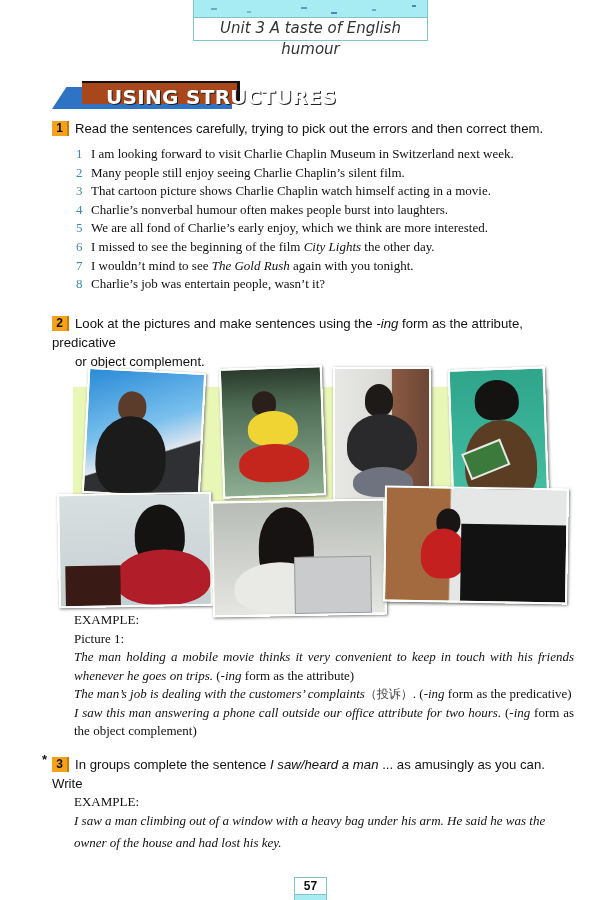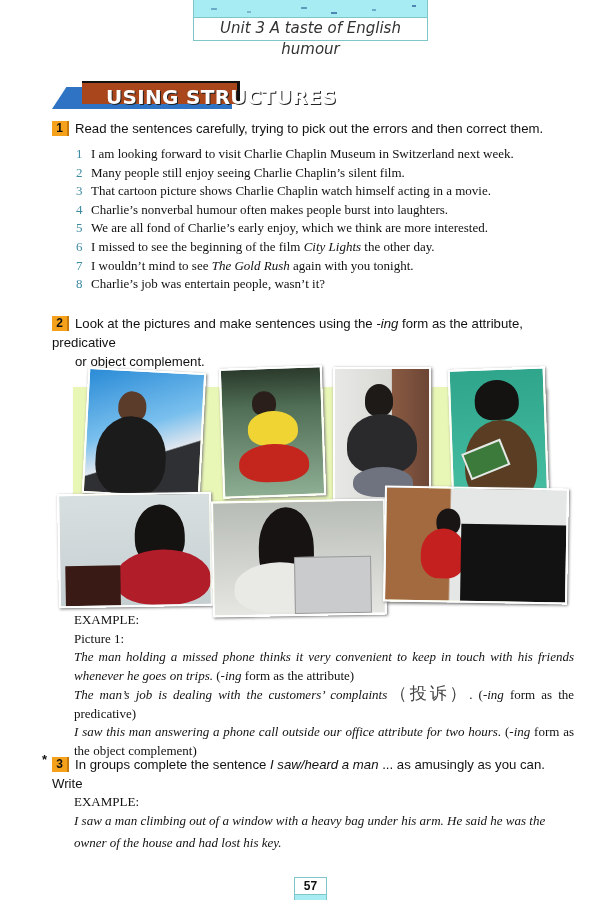--- a/index.html
+++ b/index.html
@@ -174,22 +174,22 @@
     <div class="fig" style="left:35px;top:40px;width:45px;height:50px;background:#c3201f;"></div>
     <div style="position:absolute;left:75px;top:35px;width:105px;height:77px;background:#121212;"></div>
   </div>
 </div>
 
 <div class="example">
   <div>EXAMPLE:</div>
   <div class="ex-row">
     <span class="ex-label">Picture 1:</span>
     <div class="ex-body">
-      <p><i>The man holding a missed phone thinks it very convenient to keep in touch with his friends whenever he goes on trips.</i><span> (</span><i>-ing</i><span> form as the attribute)</span></p>
-      <p><i>The man’s job is dealing with the customers’ complaints</i><span style="font-family:Liberation Serif, serif;font-size:17px;color:#444;">（投诉）</span><span>. (</span><i>-ing</i><span> form as the predicative)</span></p>
+      <p><i>The man holding a mobile movie thinks it very convenient to keep in touch with his friends whenever he goes on trips.</i><span> (</span><i>-ing</i><span> form as the attribute)</span></p>
+      <p><i>The man’s job is dealing with the customers’ complaints</i><span style="font-family:Liberation Serif, serif;font-size:12px;color:#444;">（投诉）</span><span>. (</span><i>-ing</i><span> form as the predicative)</span></p>
       <p><i>I saw this man answering a phone call outside our office attribute for two hours.</i><span> (</span><i>-ing</i><span> form as the object complement)</span></p>
     </div>
   </div>
 </div>
 
 <div class="asterisk">*</div>
 <div class="exercise-instr" style="top:755px; width:525px;">
   <span class="num-badge">3</span><span>In groups complete the sentence </span><i>I saw/heard a man</i><span> ... as amusingly as you can. Write</span>
 </div>
 <div class="ex3">

